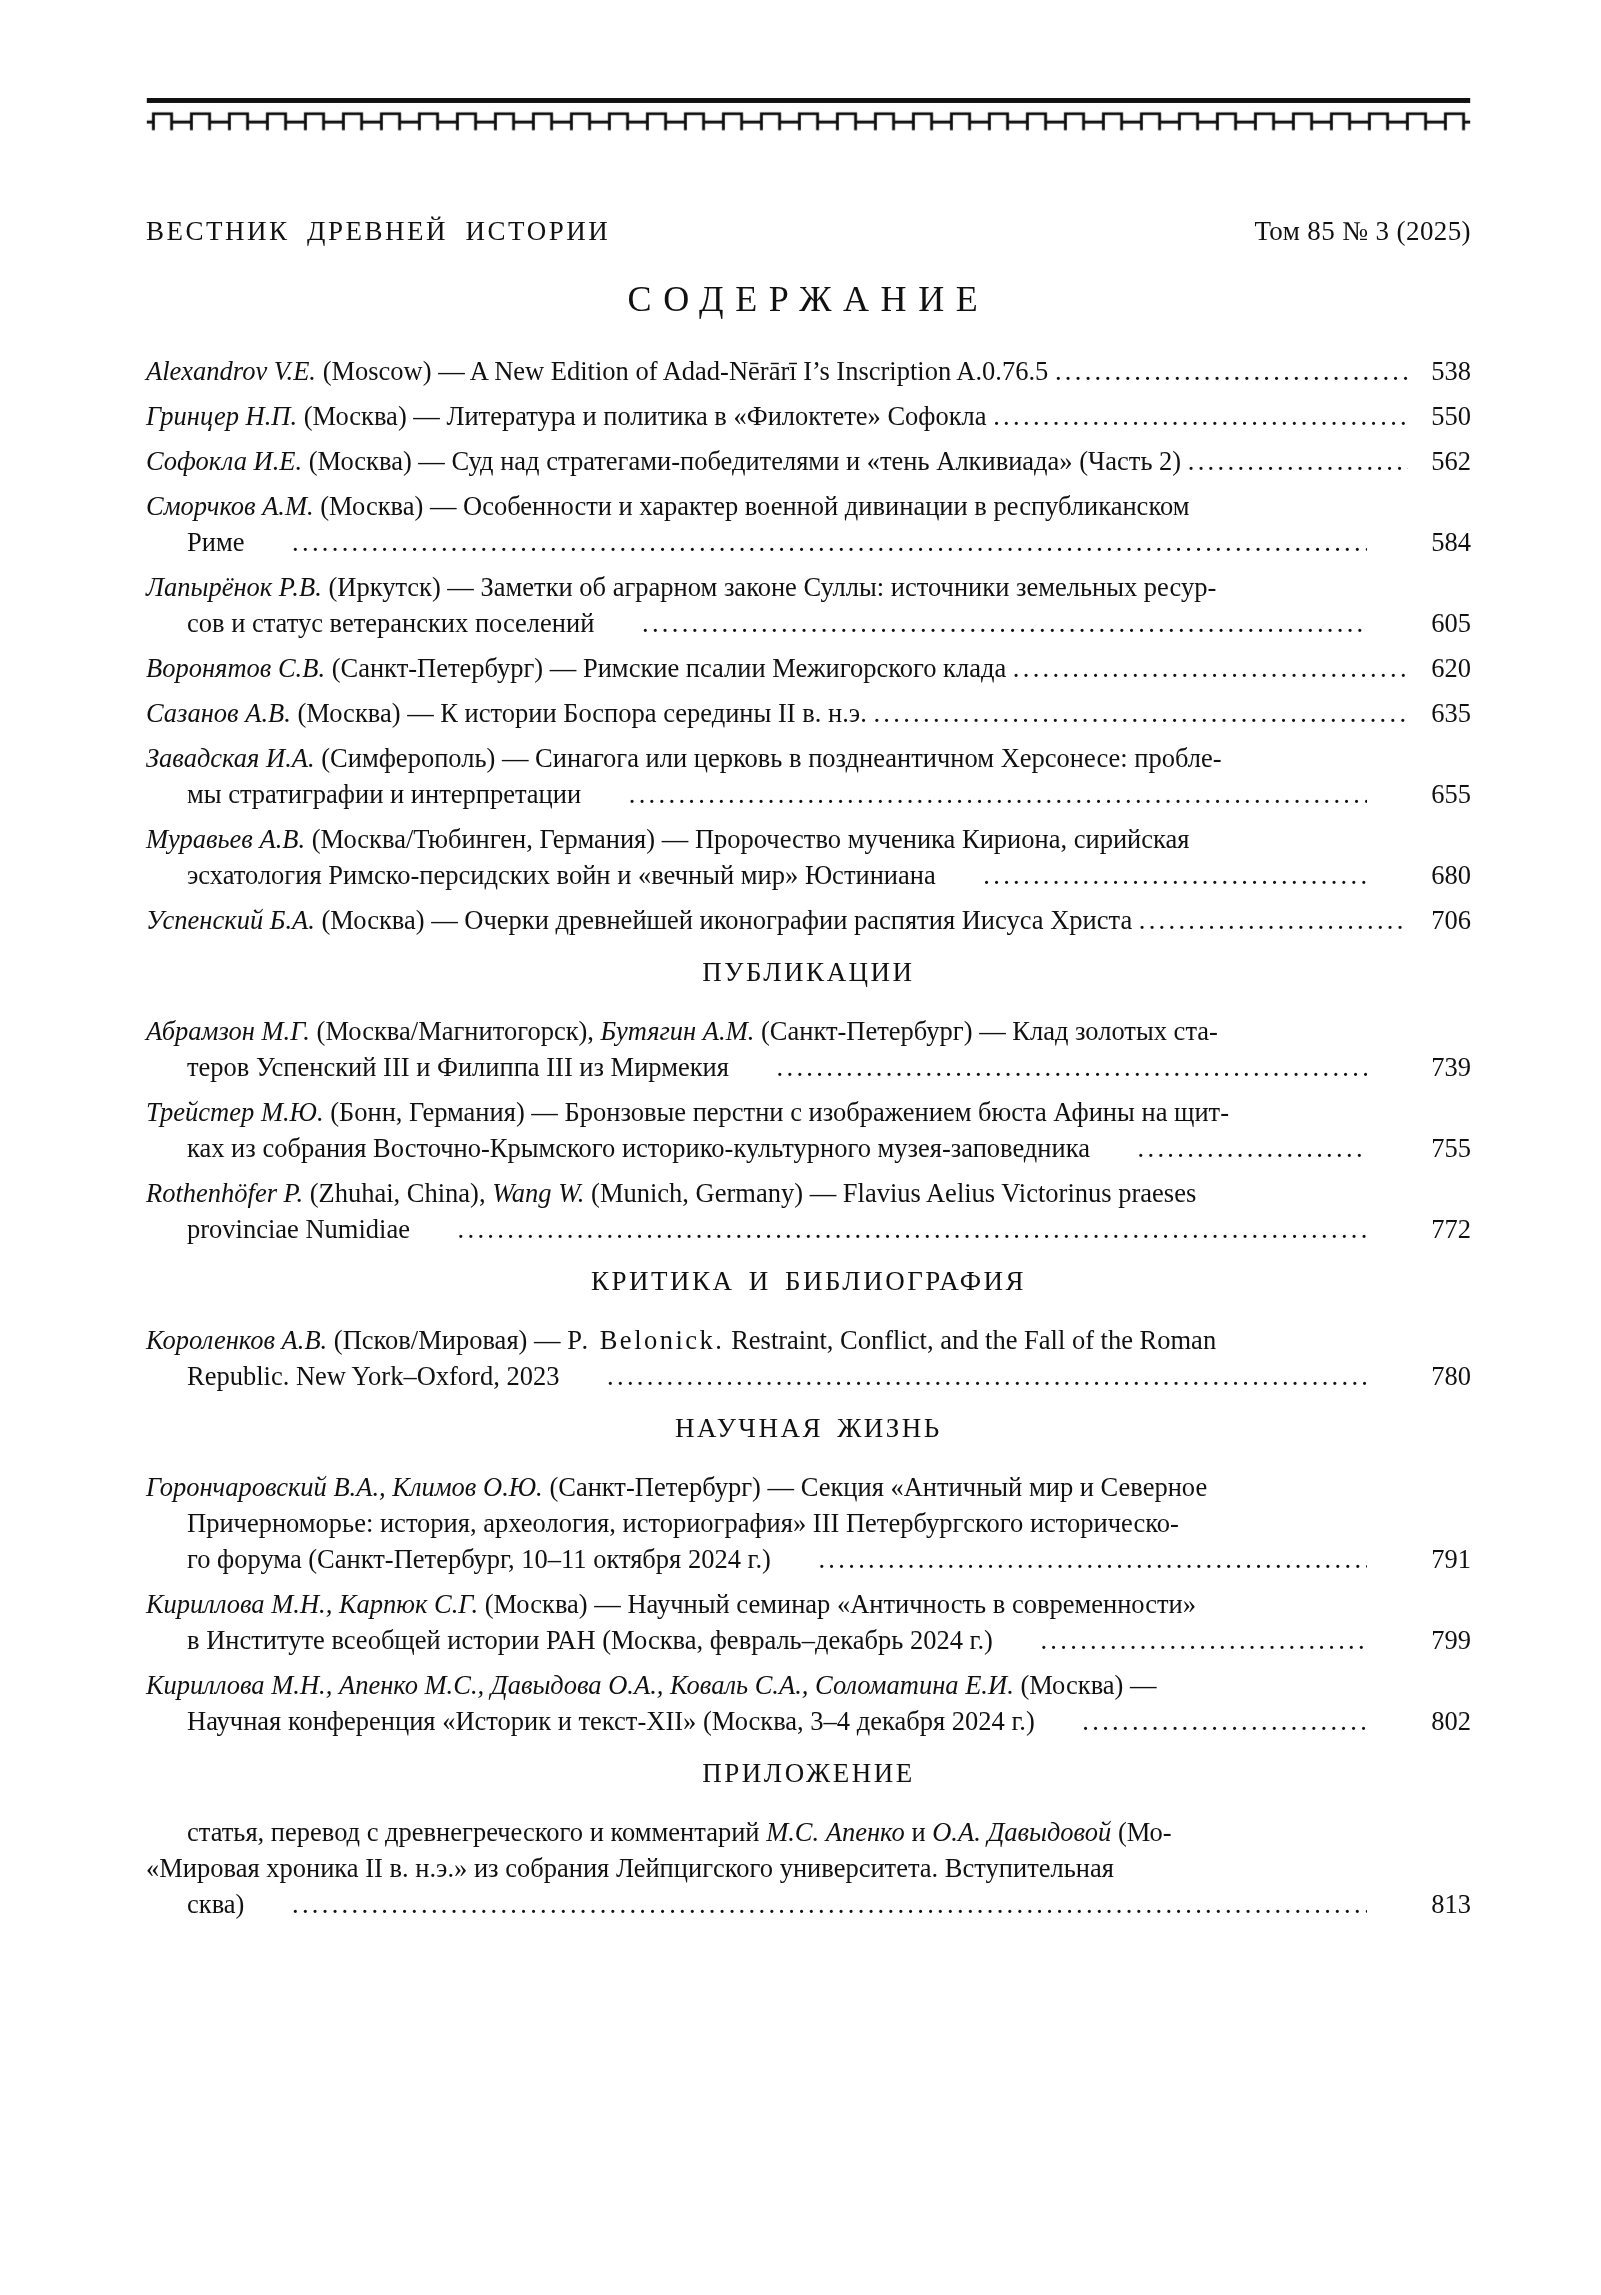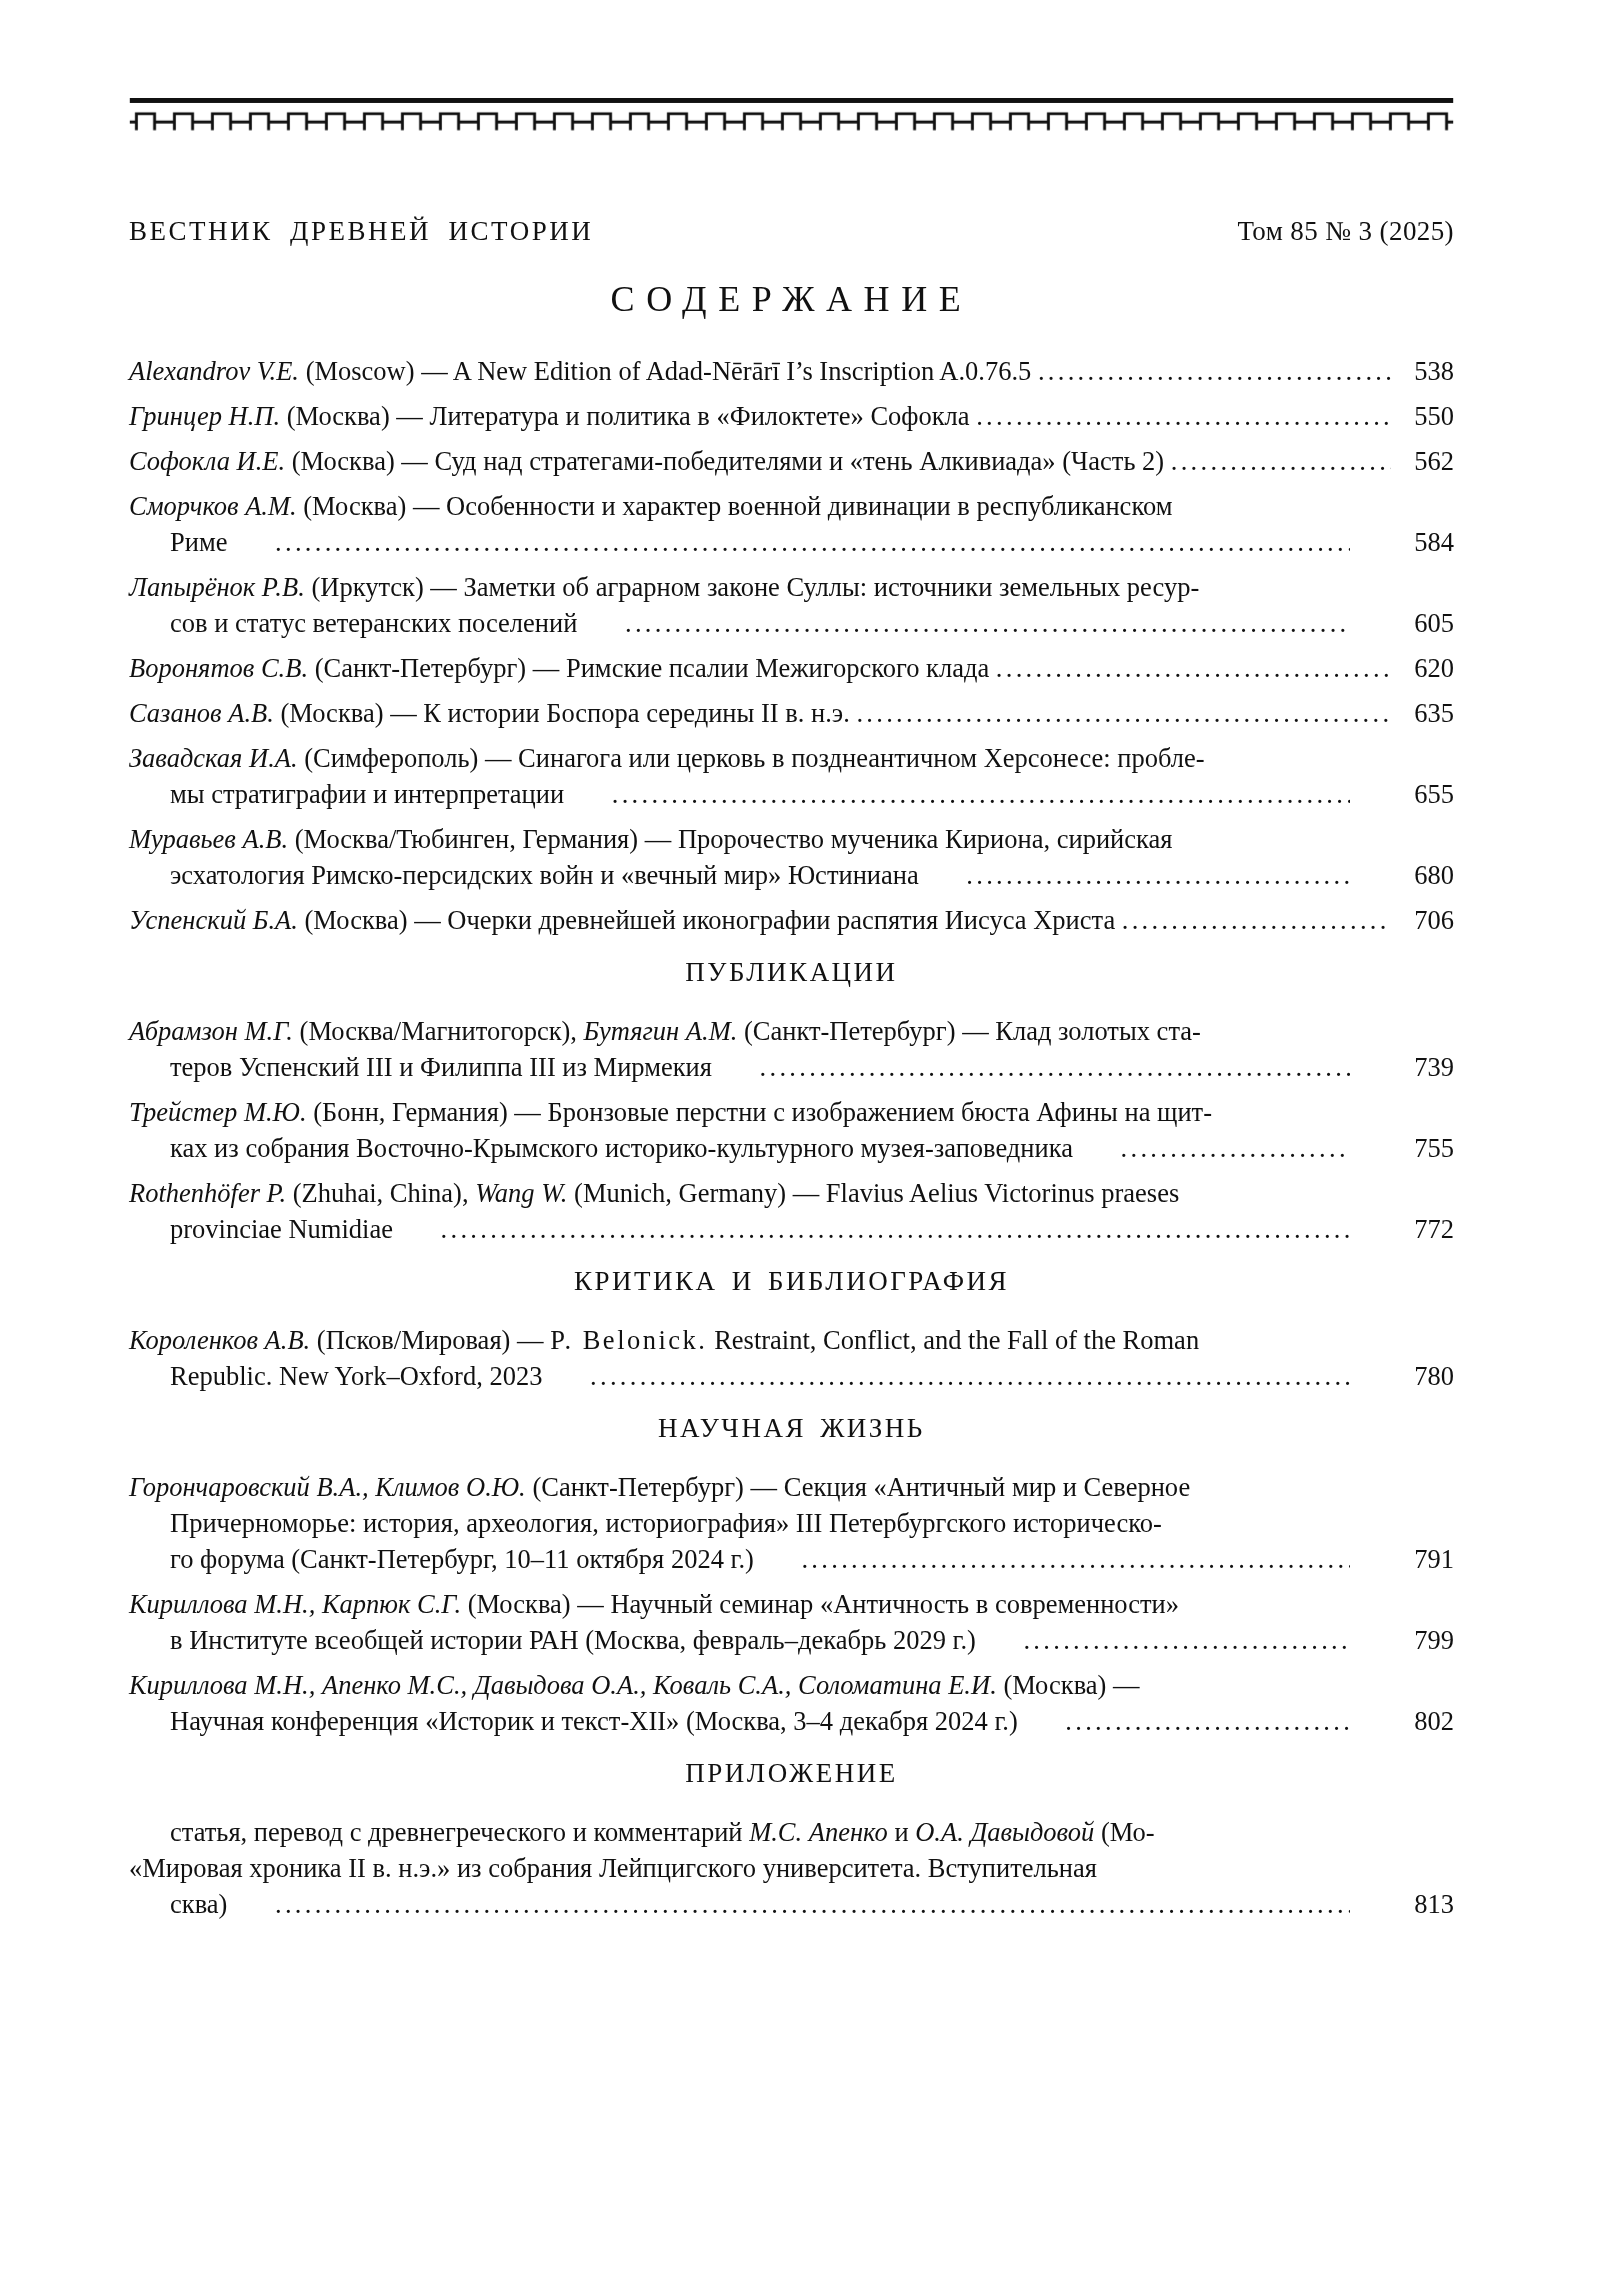--- a/index.html
+++ b/index.html
@@ -5,21 +5,21 @@
   html, body { margin: 0; padding: 0; }
   body {
     width: 1602px; height: 2295px;
     background: #ffffff;
     color: #111111;
     font-family: "Liberation Serif", "DejaVu Serif", serif;
     position: relative;
     overflow: hidden;
   }
   .page { position: absolute; inset: 0; background: #ffffff; }
-  .content { position: absolute; left: 129px; top: 98px; width: 1325px; }
+  .content { position: absolute; left: 146px; top: 98px; width: 1325px; }
 
   .ornament { width: 1325px; height: 38px; }
 
   .masthead {
     display: flex; justify-content: space-between; align-items: baseline;
     margin-top: 79px;
     font-size: 27px; line-height: 33px;
   }
   .journal-title { letter-spacing: 2.5px; word-spacing: 8.3px; }
   .issue-info { letter-spacing: 0.4px; }
@@ -211,21 +211,21 @@
             <span class="line-text"><span>го форума (Санкт-Петербург, 10–11 октября 2024 г.)</span></span>
             <span class="leader">............................................................................................................................................................................................................................................................................................................</span>
             <span class="pagenum">791</span>
           </div>
         </div>
         <div class="entry">
           <div class="line">
             <span class="line-text"><span class="it">Кириллова М.Н., Карпюк С.Г.</span><span> (Москва) — Научный семинар «Античность в современности»</span></span>
           </div>
           <div class="line cont">
-            <span class="line-text"><span>в Институте всеобщей истории РАН (Москва, февраль–декабрь 2029 г.)</span></span>
+            <span class="line-text"><span>в Институте всеобщей истории РАН (Москва, февраль–декабрь 2024 г.)</span></span>
             <span class="leader">............................................................................................................................................................................................................................................................................................................</span>
             <span class="pagenum">799</span>
           </div>
         </div>
         <div class="entry">
           <div class="line">
             <span class="line-text"><span class="it">Кириллова М.Н., Апенко М.С., Давыдова О.А., Коваль С.А., Соломатина Е.И.</span><span> (Москва) —</span></span>
           </div>
           <div class="line cont">
             <span class="line-text"><span>Научная конференция «Историк и текст-XII» (Москва, 3–4 декабря 2024 г.)</span></span>

